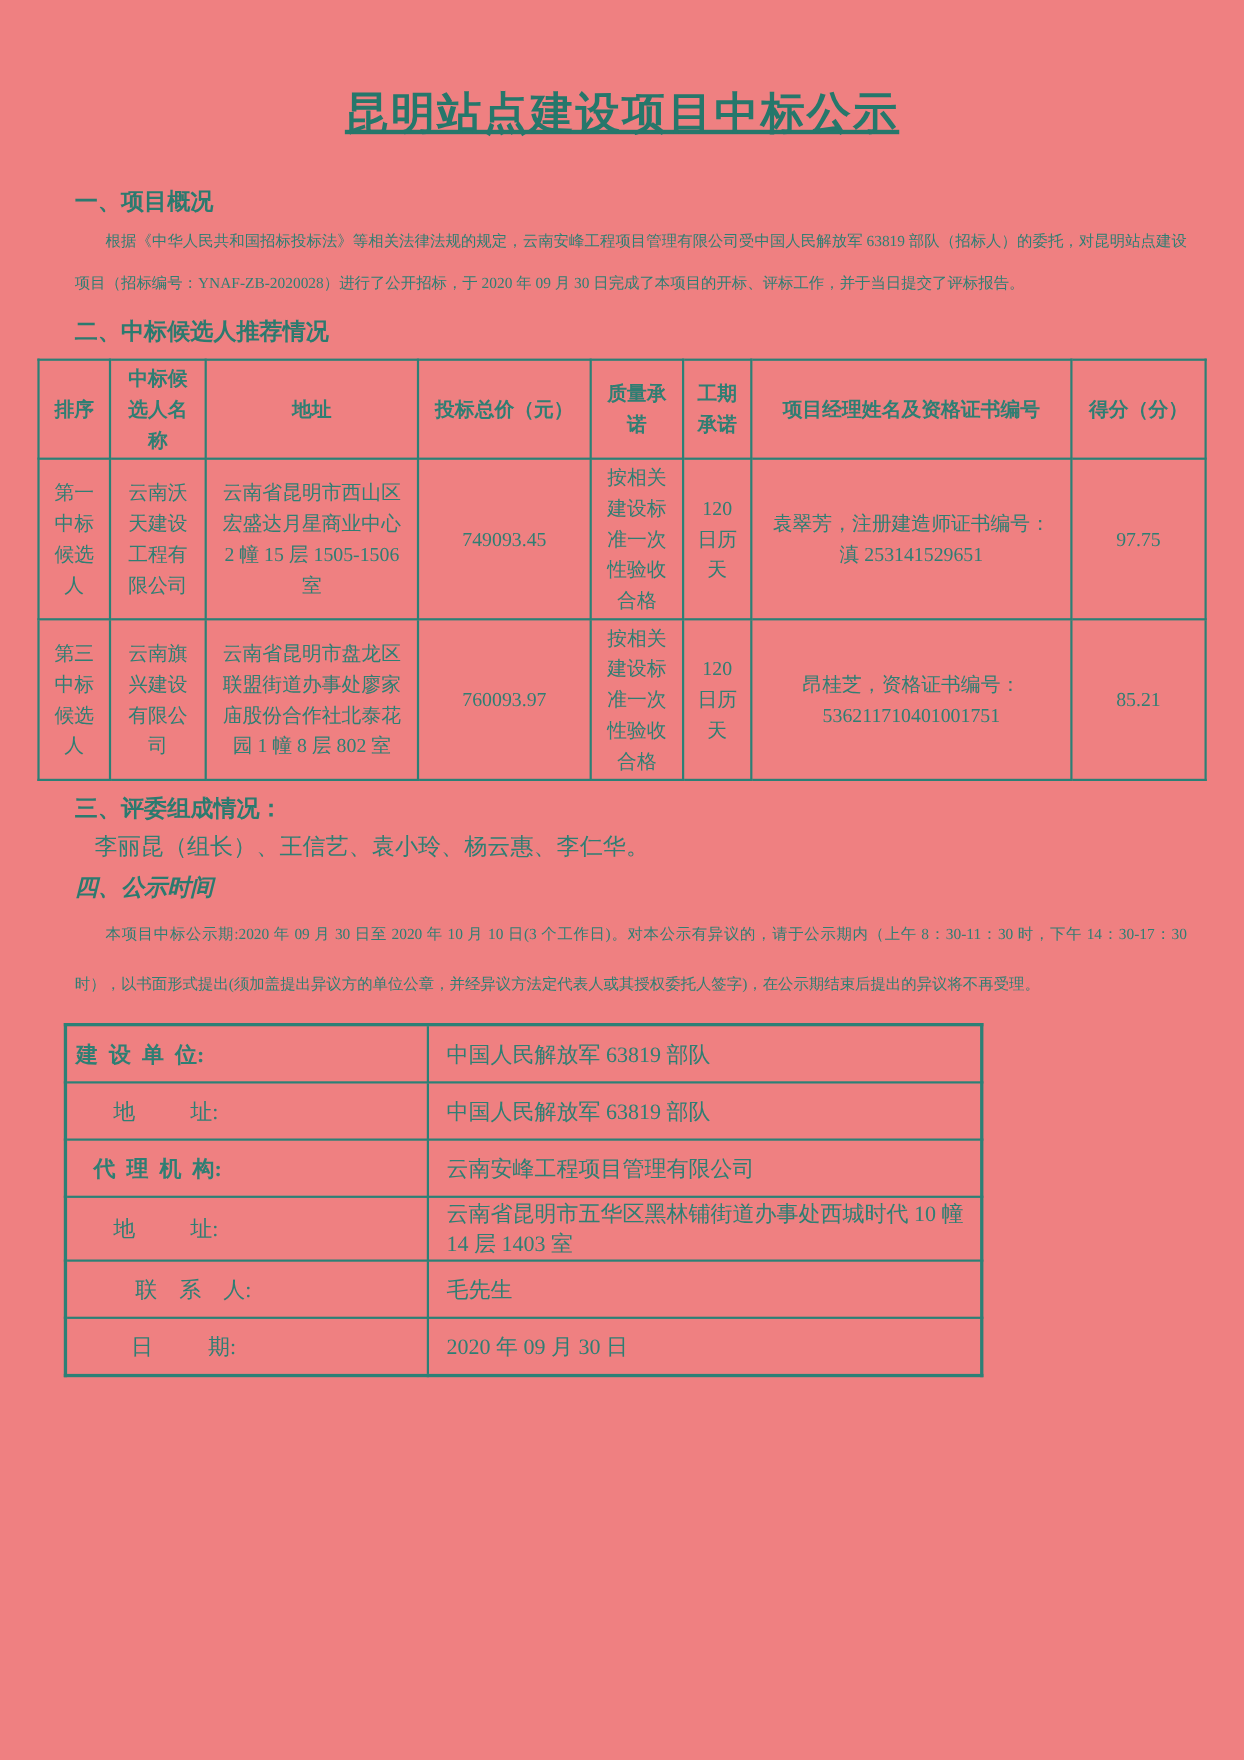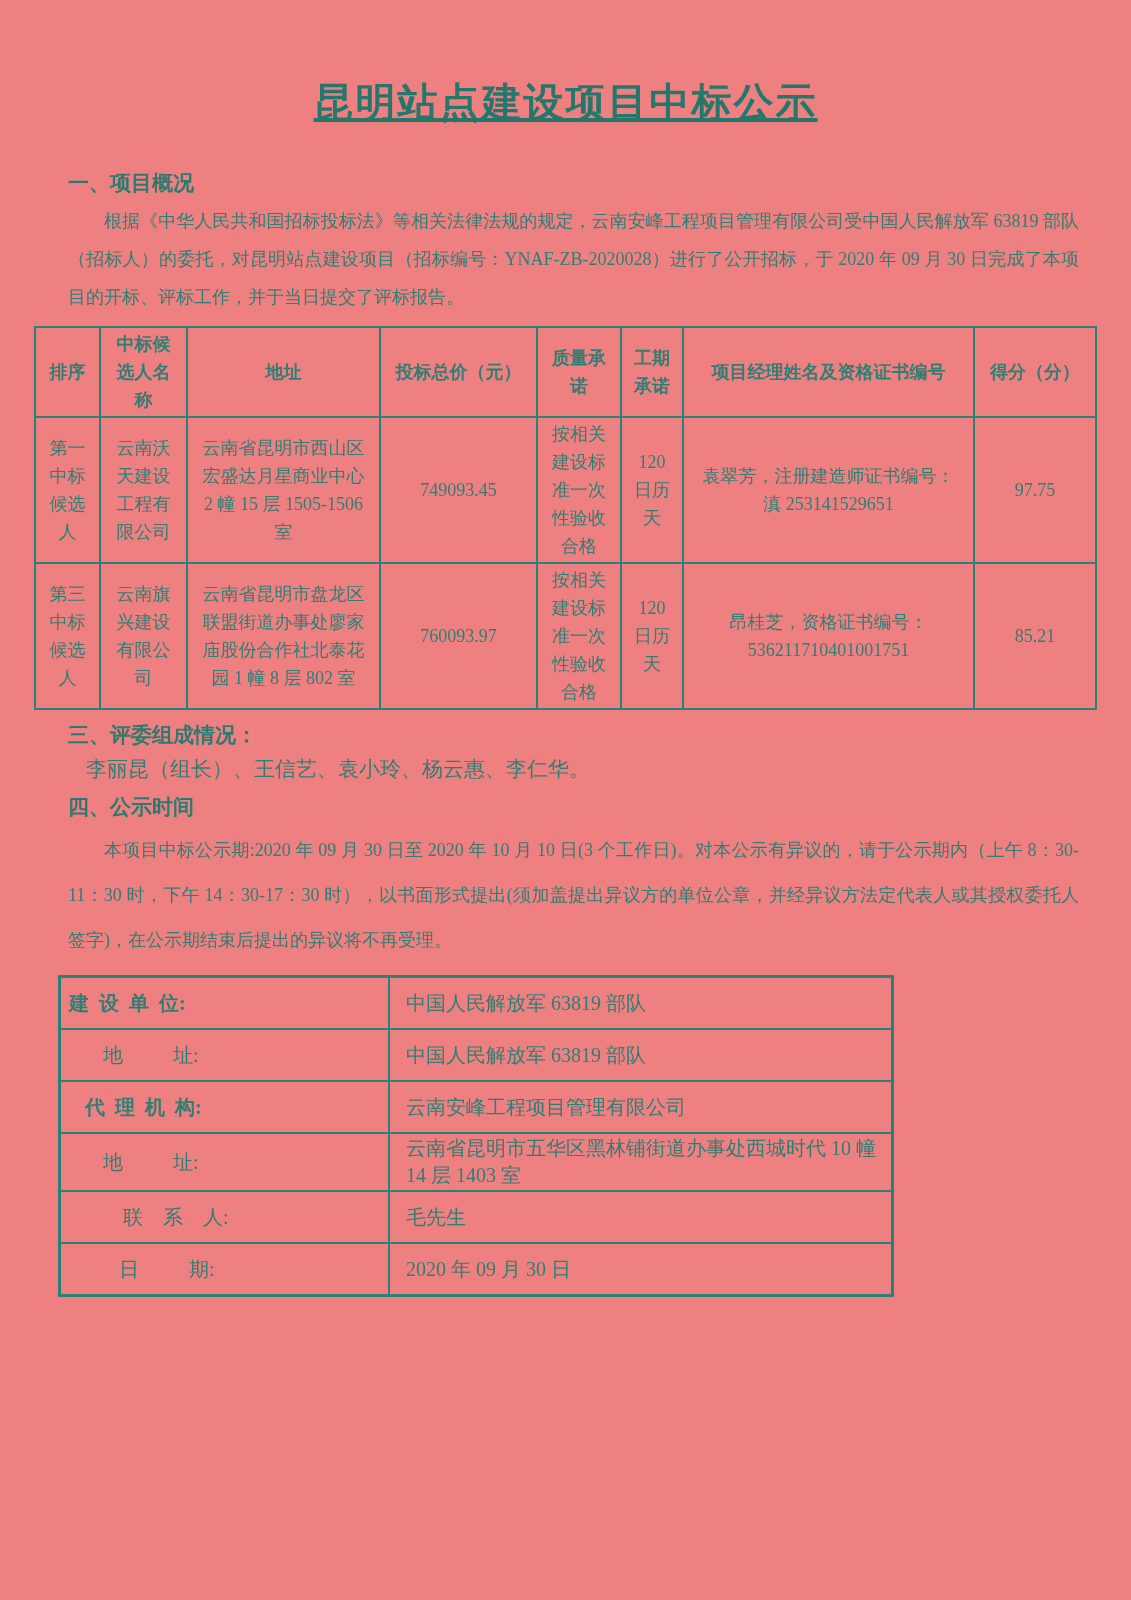--- a/index.html
+++ b/index.html
@@ -24,24 +24,24 @@
   .section-heading{
     margin:0 68px;
     font-size:21px;
     font-weight:bold;
     line-height:30px;
     color:#2C7A6F;
   }
   .h1x{margin-top:40px;}
   .h2x{margin-top:8px;}
   .h3x{margin-top:10px;}
-  .h4x{margin-top:8px;}
+  .h4x{margin-top:8px;font-style:italic;}
   .body-para{
     margin:4px 52px 0 68px;
-    font-size:18px;
+    font-size:14px;
     line-height:38px;
     text-align:justify;
     text-indent:2em;
   }
   .para-wide{
     margin-top:6px;
     line-height:45px;
   }
   .jury-line{
     margin:4px 68px 0 68px;
@@ -103,20 +103,21 @@
 </head>
 <body>
 
 <div class="page">
 
   <div class="doc-title">昆明站点建设项目中标公示</div>
 
   <div class="section-heading h1x">一、项目概况</div>
   <div class="body-para">根据《中华人民共和国招标投标法》等相关法律法规的规定，云南安峰工程项目管理有限公司受中国人民解放军 63819 部队（招标人）的委托，对昆明站点建设项目（招标编号：YNAF-ZB-2020028）进行了公开招标，于 2020 年 09 月 30 日完成了本项目的开标、评标工作，并于当日提交了评标报告。</div>
 
+  <div class="section-heading h2x">二、中标候选人推荐情况</div>
 
   <table class="candidates">
     <colgroup>
       <col style="width:65px">
         <col style="width:87px">
         <col style="width:193px">
         <col style="width:157px">
       <col style="width:84px">
         <col style="width:62px">
         <col style="width:291px">

